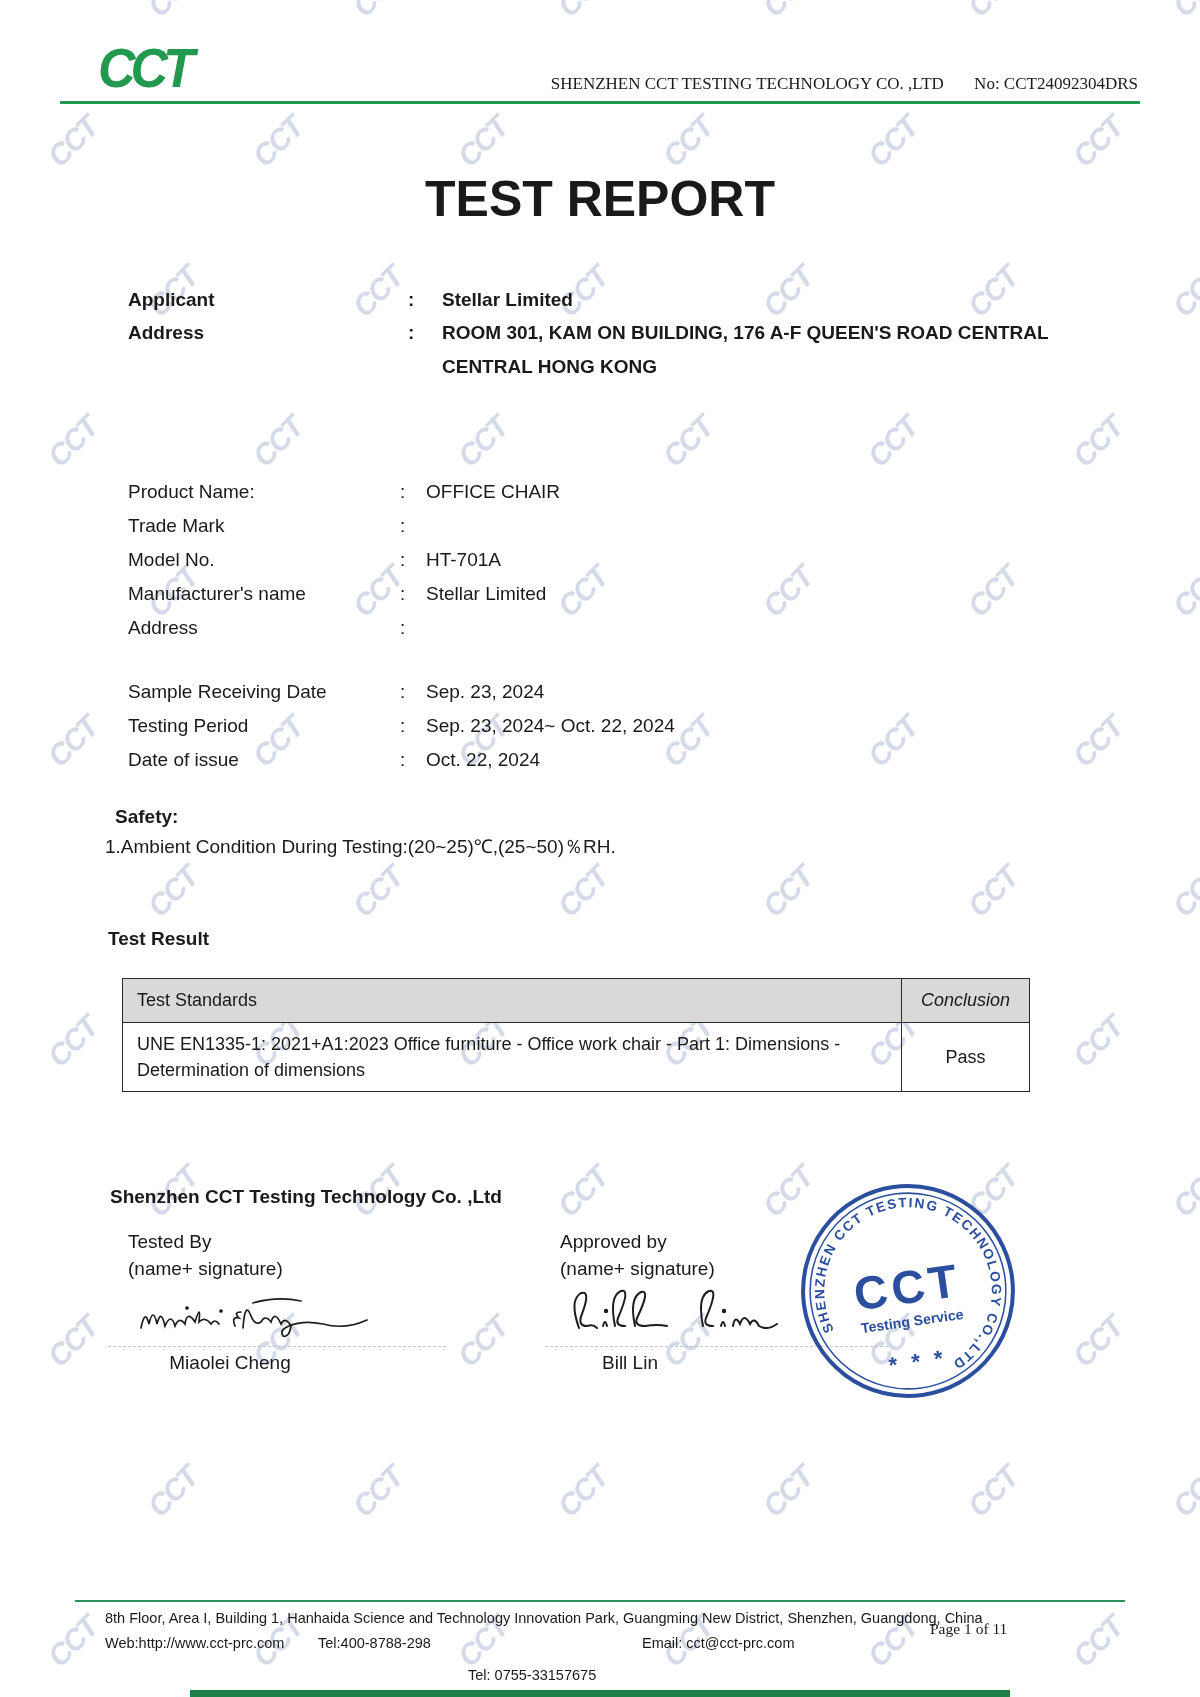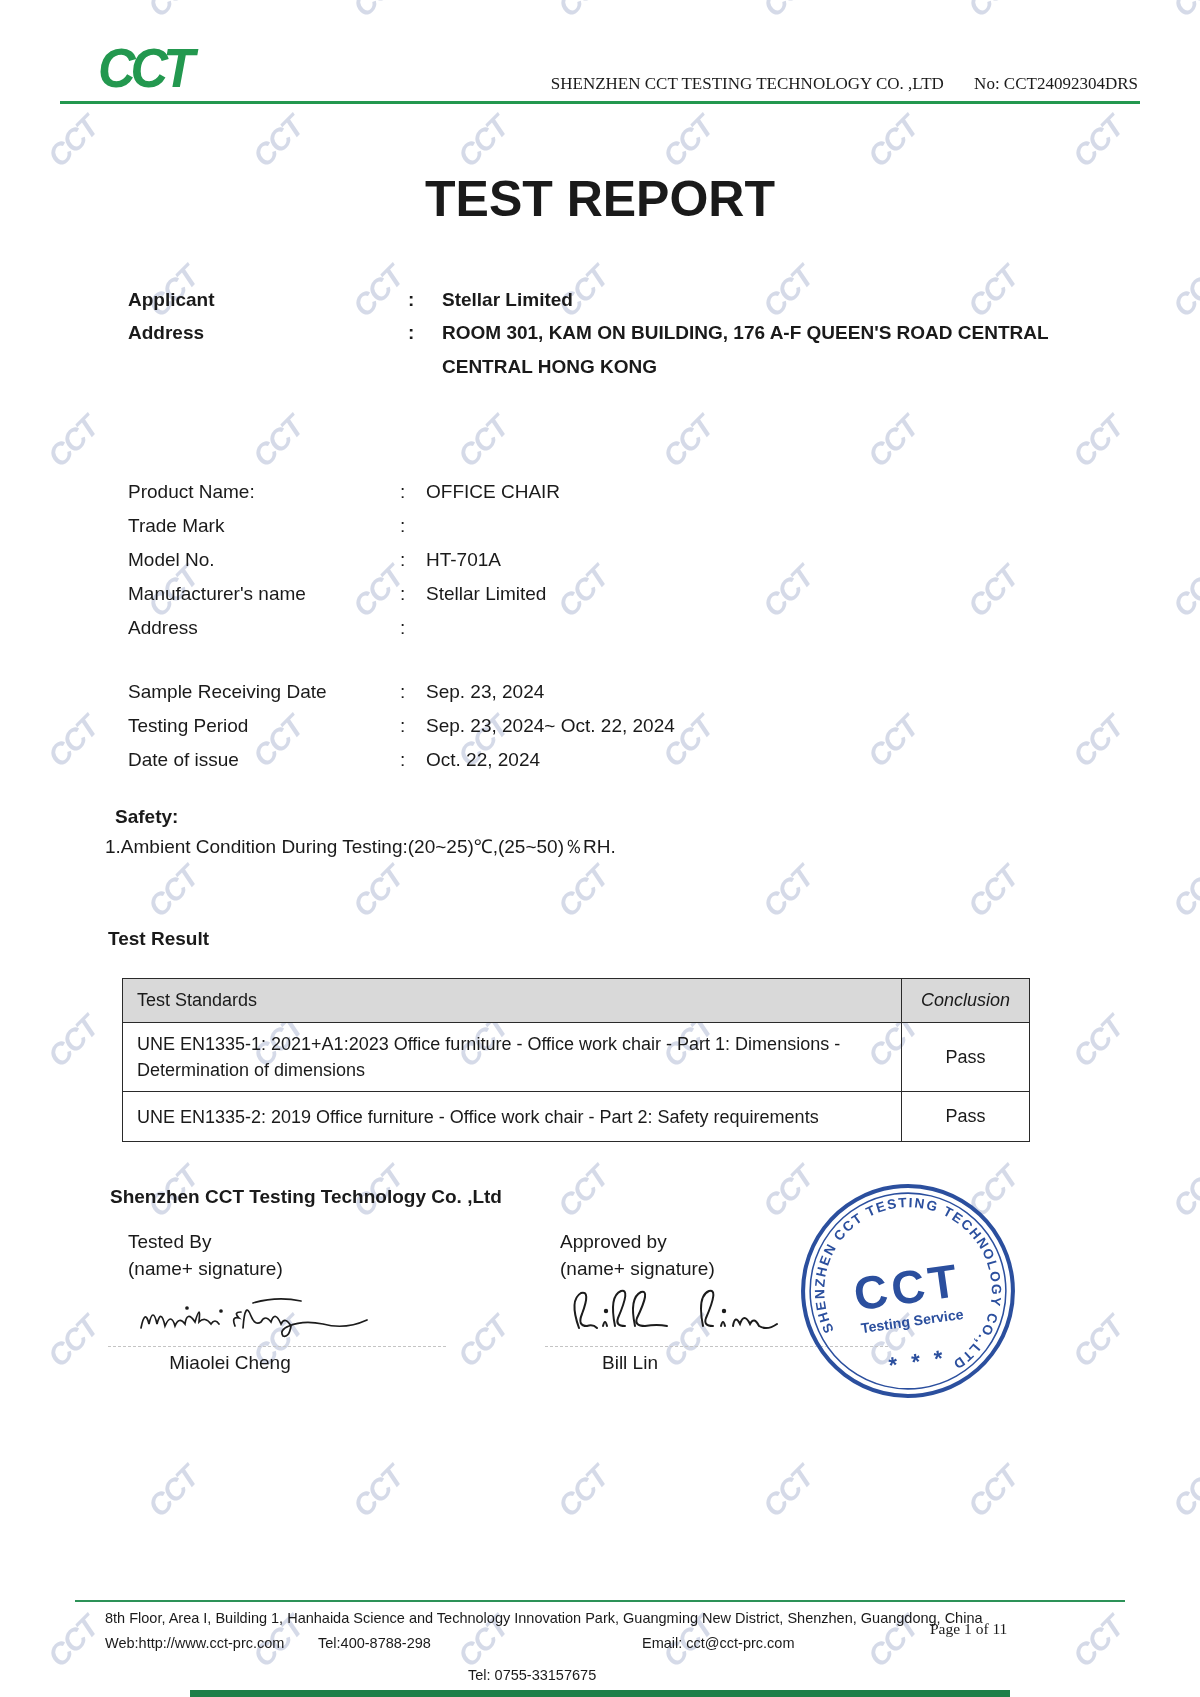--- a/index.html
+++ b/index.html
@@ -219,24 +219,20 @@
         <tr>
           <th class="std">Test Standards</th>
           <th class="conc">Conclusion</th>
         </tr>
       </thead>
       <tbody>
         <tr class="r1">
           <td class="std">UNE EN1335-1: 2021+A1:2023 Office furniture - Office work chair - Part 1: Dimensions - Determination of dimensions</td>
           <td class="pass">Pass</td>
         </tr>
-        <tr class="r2">
-          <td class="std">UNE EN1335-2: 2019 Office furniture - Office work chair - Part 2: Safety requirements</td>
-          <td class="pass">Pass</td>
-        </tr>
       </tbody>
     </table>
 
     <div class="company">Shenzhen CCT Testing Technology Co. ,Ltd</div>
 
     <div class="sig-lbl" style="left:128px; top:1228px">
       <div>Tested By</div>
       <div>(name+ signature)</div>
     </div>
     <div class="sig-lbl" style="left:560px; top:1228px">

